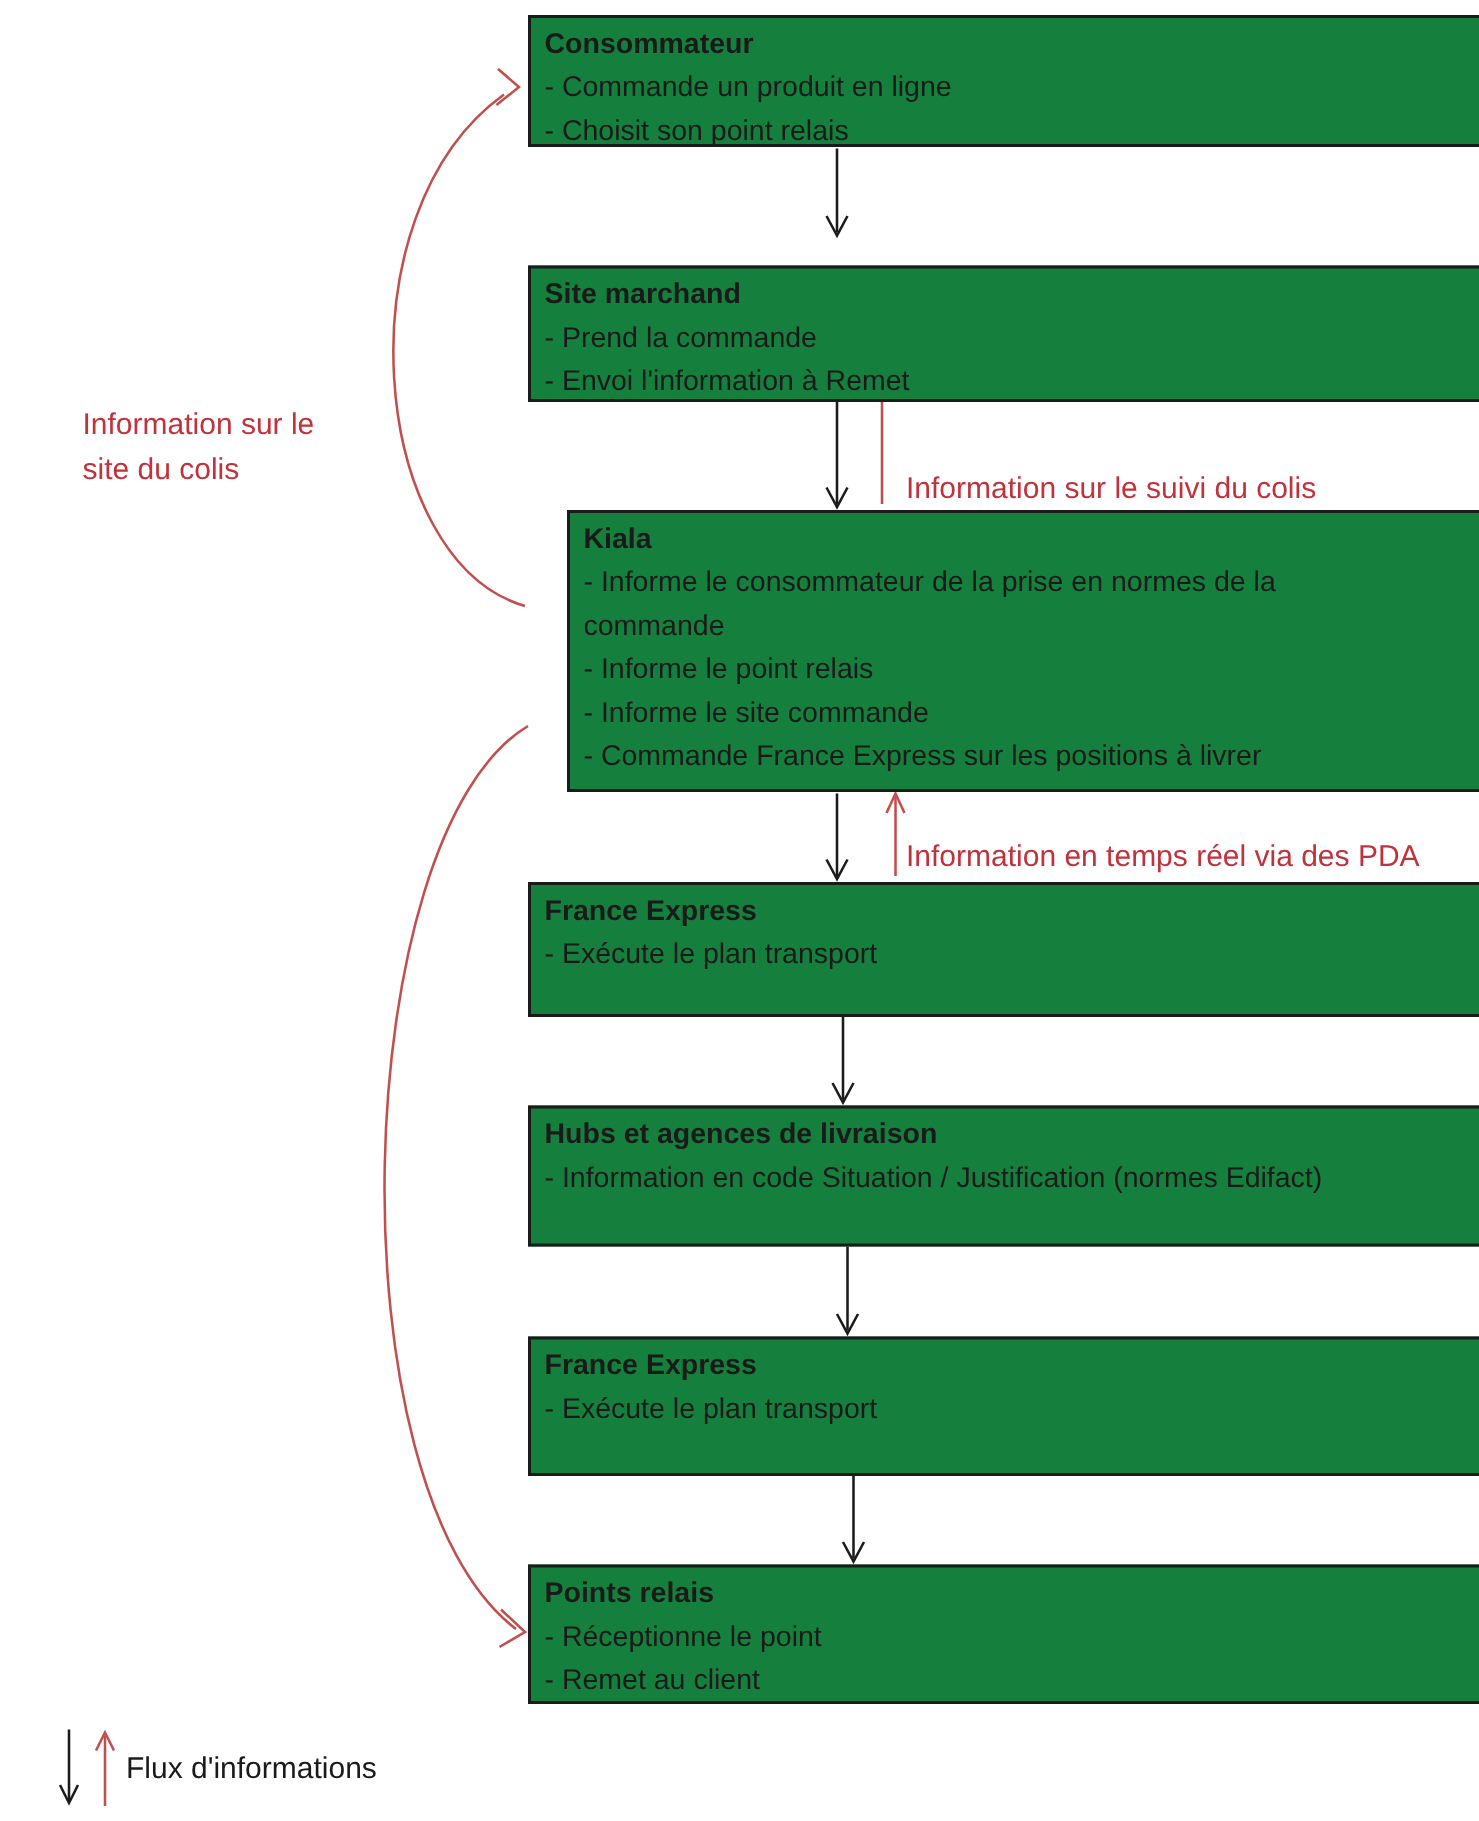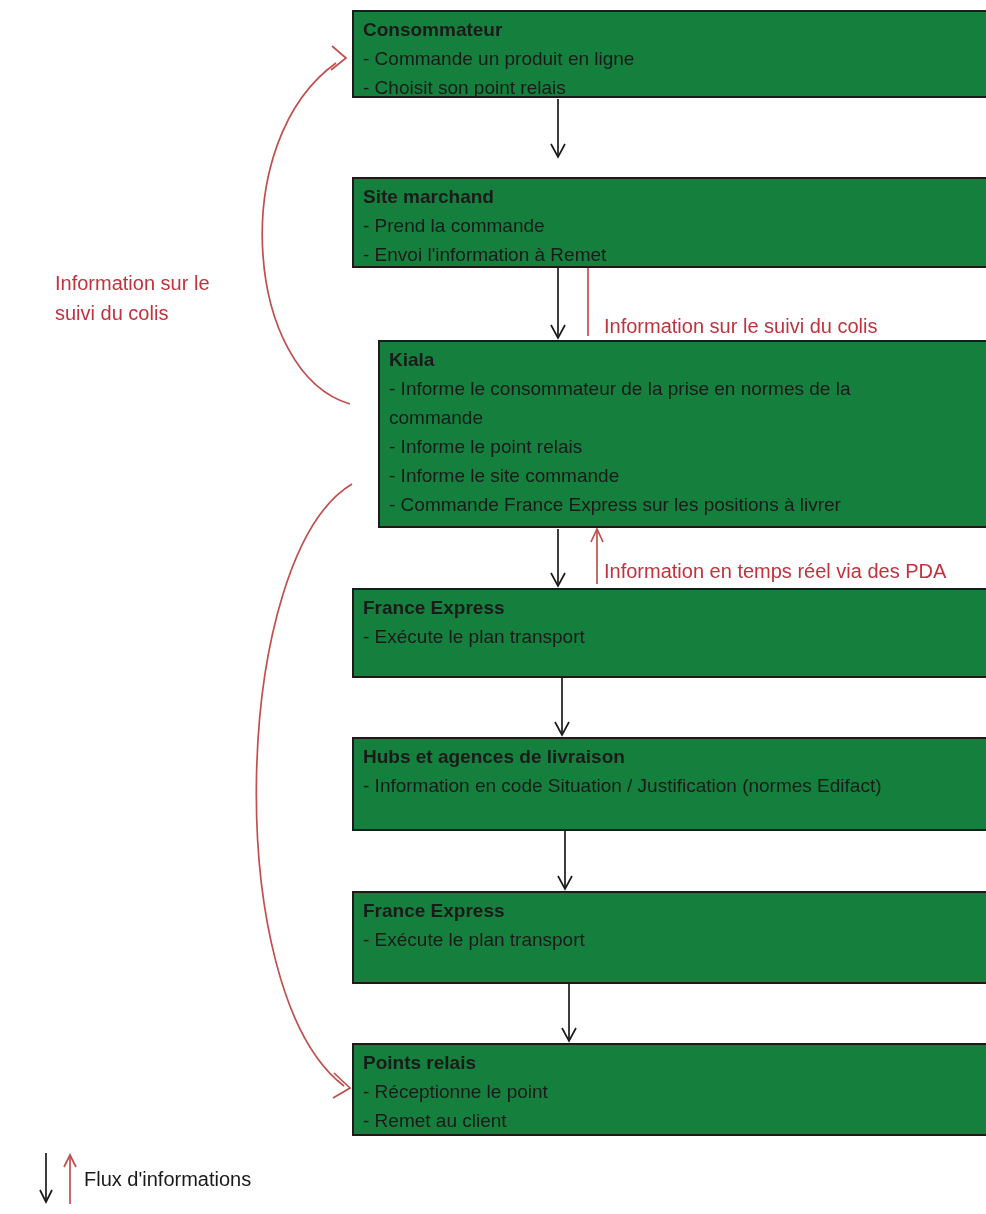--- a/index.html
+++ b/index.html
@@ -128,21 +128,21 @@
   </div>
 
   <div class="dbox b6">
     <div class="title">Points relais</div>
     <div>- Réceptionne le point</div>
     <div>- Remet au client</div>
   </div>
 
   <div class="red-label lbl-left">
     <div>Information sur le</div>
-    <div>suivi du colis</div>
+    <div>site du colis</div>
   </div>
   <div class="red-label lbl-mid">Information sur le suivi du colis</div>
   <div class="red-label lbl-pda">Information en temps réel via des PDA</div>
 
   <div class="legend">
     <svg width="48" height="58" viewBox="0 0 48 58" xmlns="http://www.w3.org/2000/svg">
       <g>
         <path class="stroke-black" d="M10,3 L10,50"></path>
         <path class="stroke-black" d="M4,40 L10,52 L16,40"></path>
       </g>

